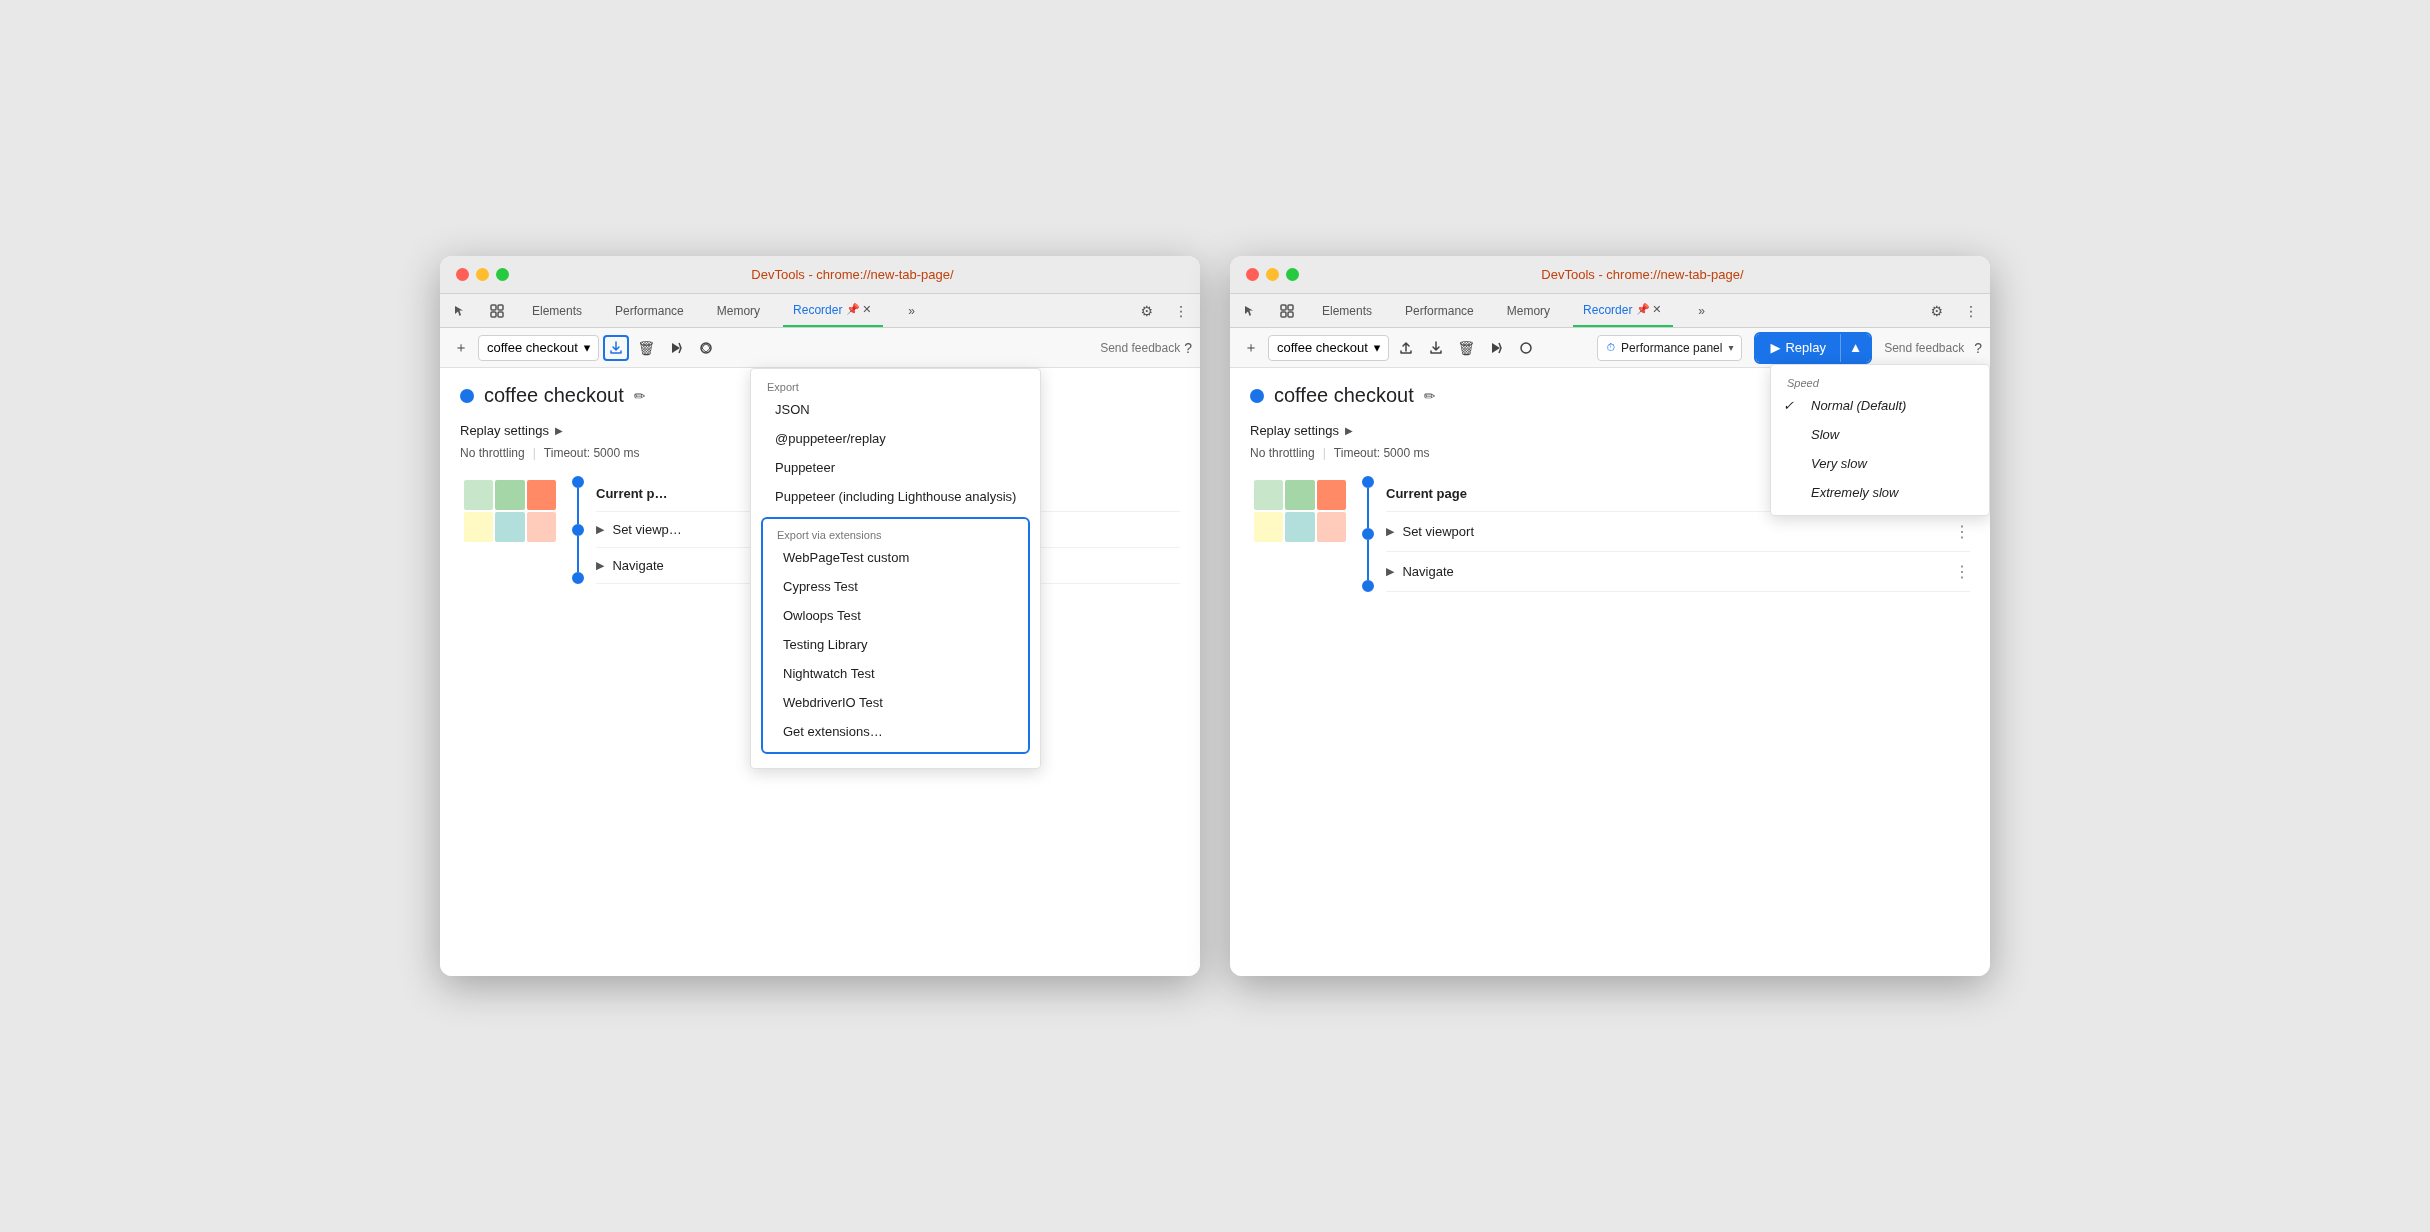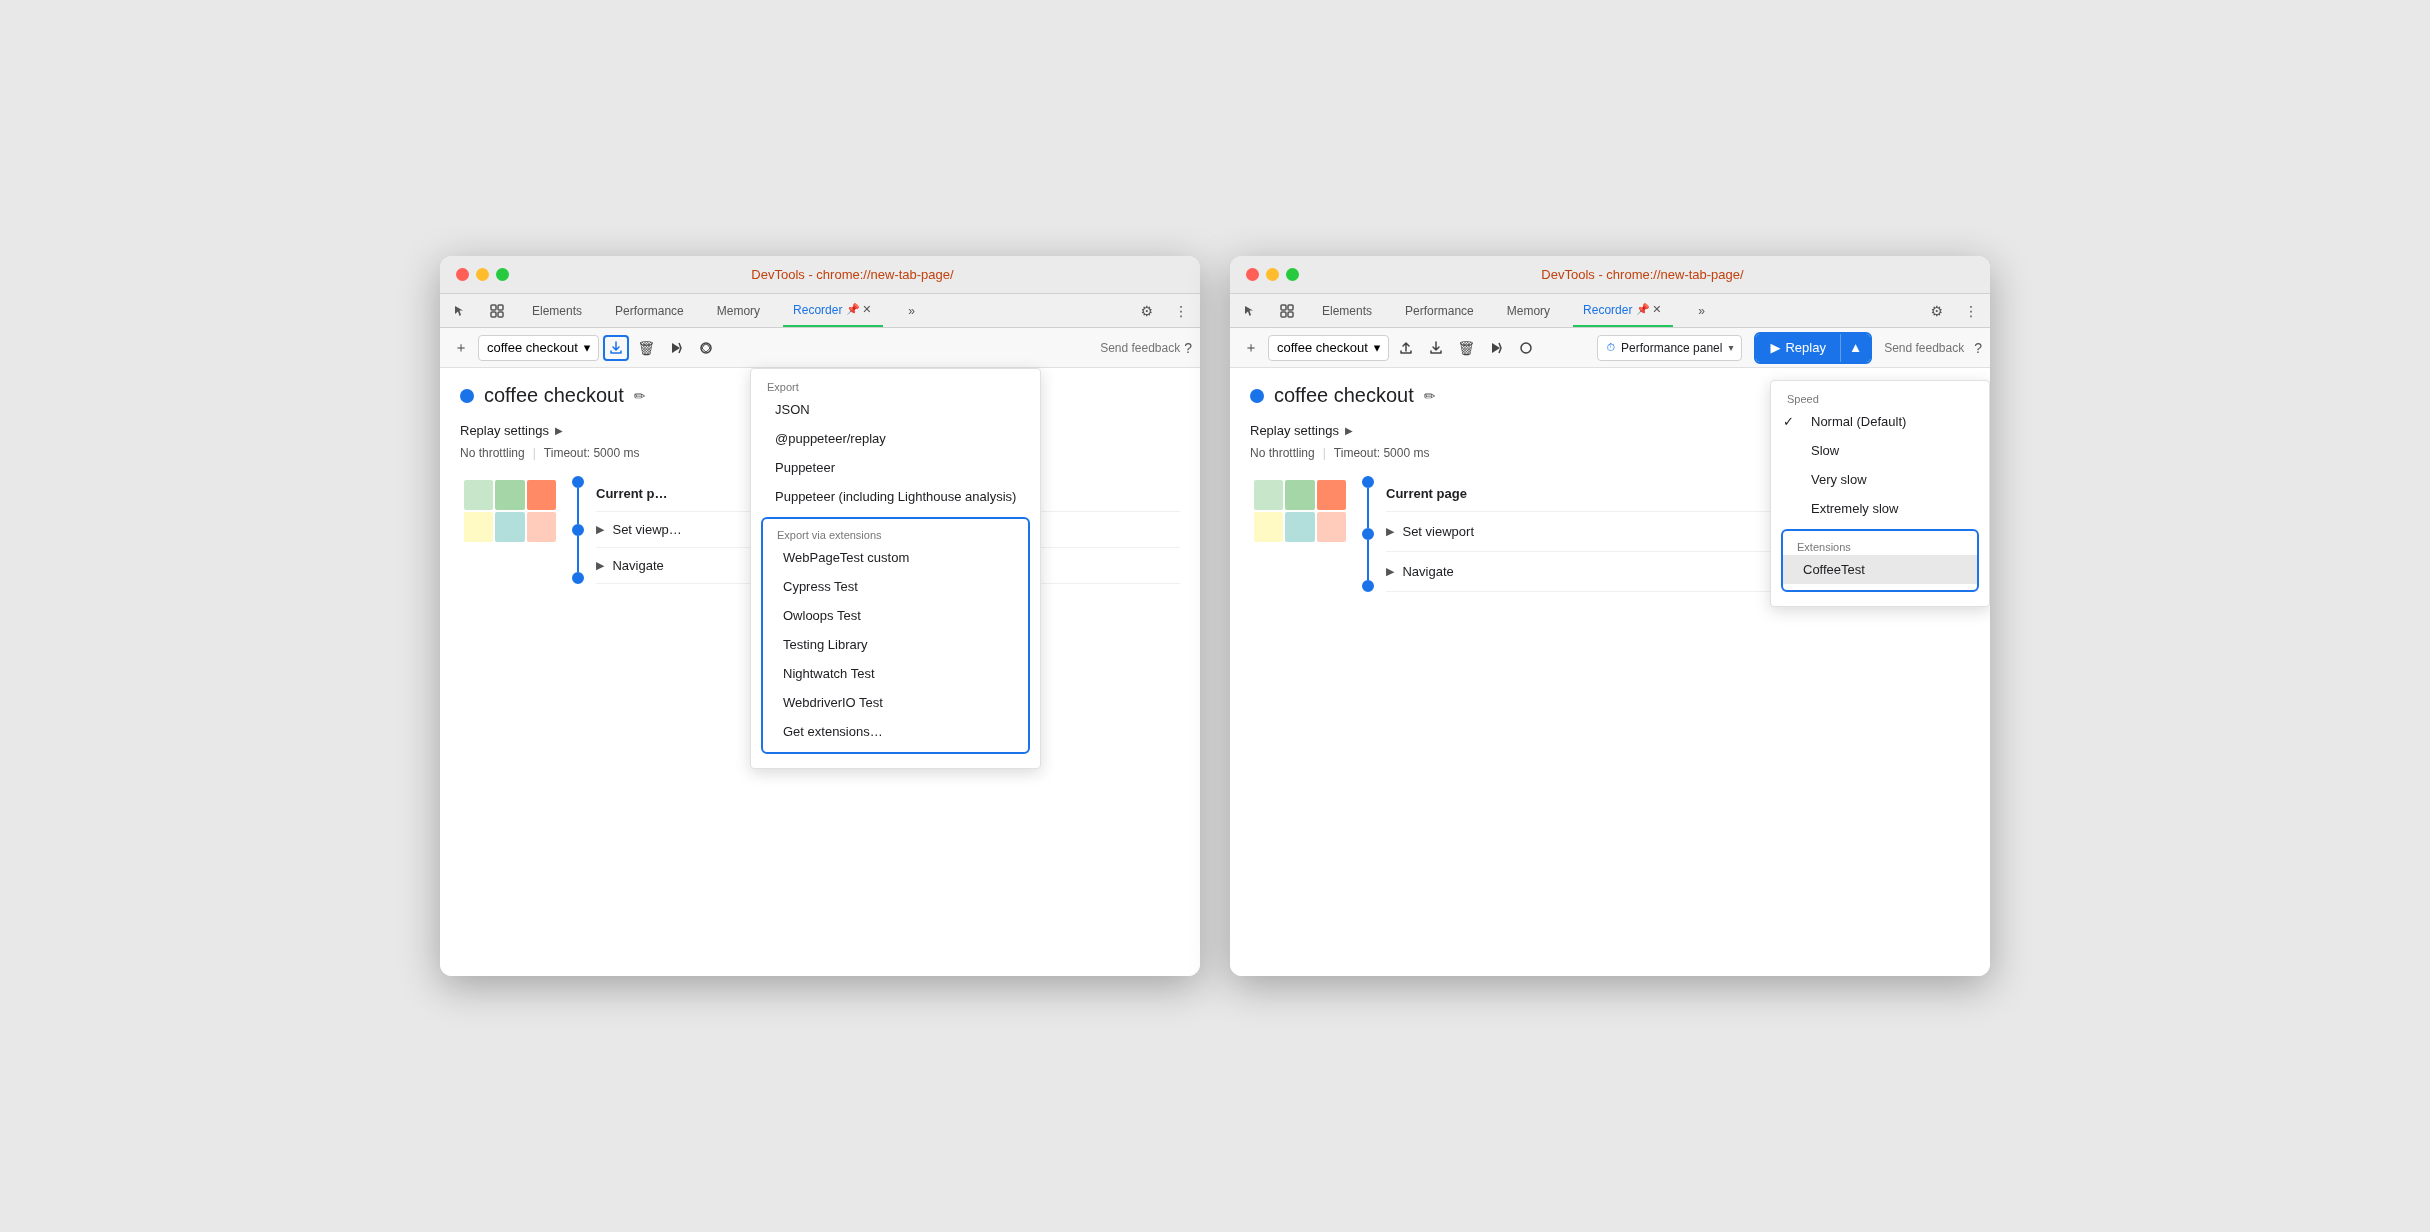--- a/index.html
+++ b/index.html
@@ -643,41 +643,37 @@
         <span>Replay</span>
       </button>
       <button class="replay-dropdown-btn">
         <span>▲</span>
       </button>
     </div>
 
     <span class="send-feedback-link" style="margin-left:8px;">Send feedback</span>
     <span class="help-icon" style="margin-left:6px;">?</span>
 
-    <div class="speed-dropdown" style="top:52px; right:0; width:214px;">
+    <div class="speed-dropdown" style="top:36px; right:0; width:214px;font-style:italic;">
       <div class="speed-section-label">Speed</div>
       <div class="speed-item active">
         <span class="speed-checkmark">✓</span>
         <span>Normal (Default)</span>
       </div>
       <div class="speed-item">
         <span class="speed-checkmark"></span>
         <span>Slow</span>
       </div>
       <div class="speed-item">
         <span class="speed-checkmark"></span>
         <span>Very slow</span>
       </div>
       <div class="speed-item">
         <span class="speed-checkmark"></span>
         <span>Extremely slow</span>
-      </div>
-      <div class="speed-ext-box">
-        <div class="speed-ext-label">Extensions</div>
-        <div class="speed-ext-item">CoffeeTest</div>
       </div>
     </div>
   </div>
 
   <div class="main-content">
     <div class="recording-header">
       <div class="recording-dot"></div>
       <span class="recording-title">coffee checkout</span>
       <span class="edit-icon">✏</span>
     </div>

